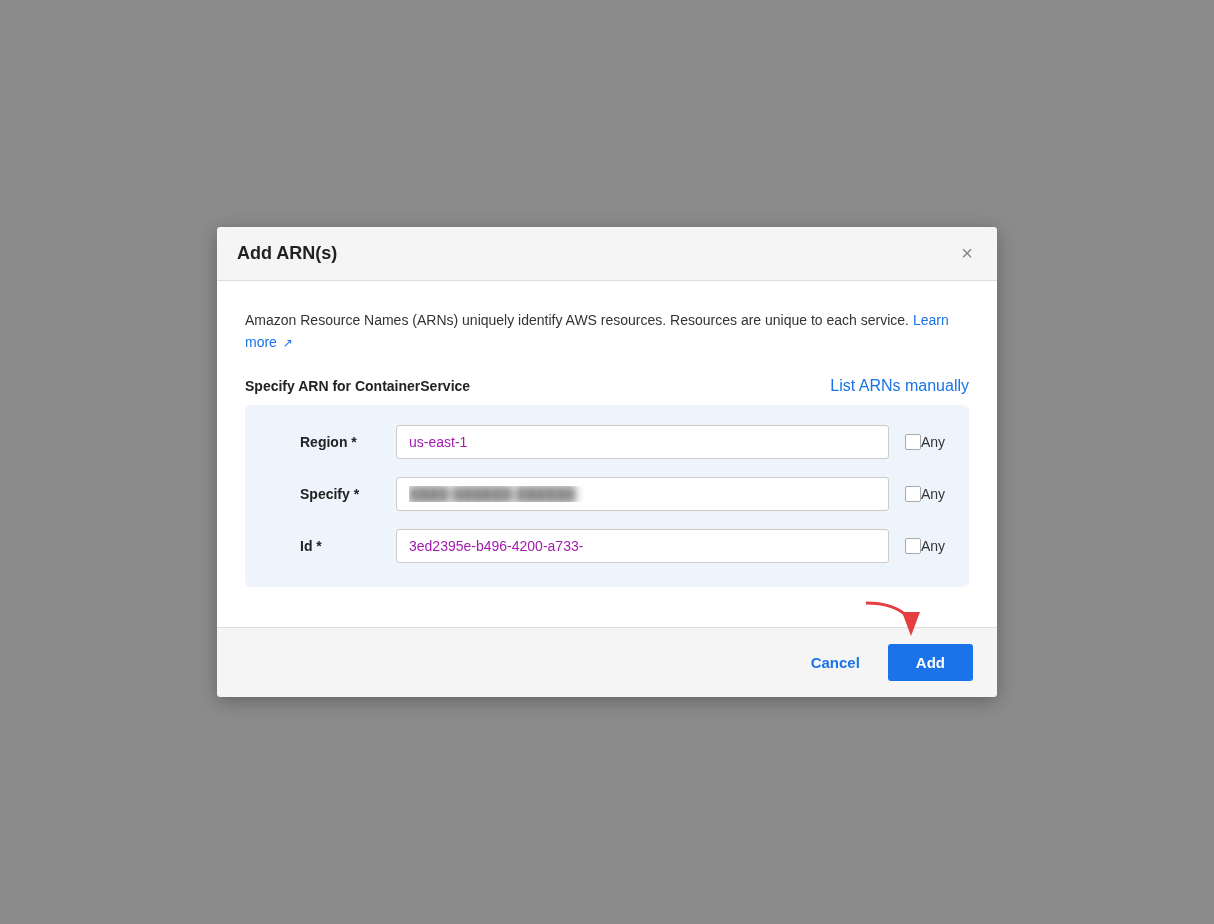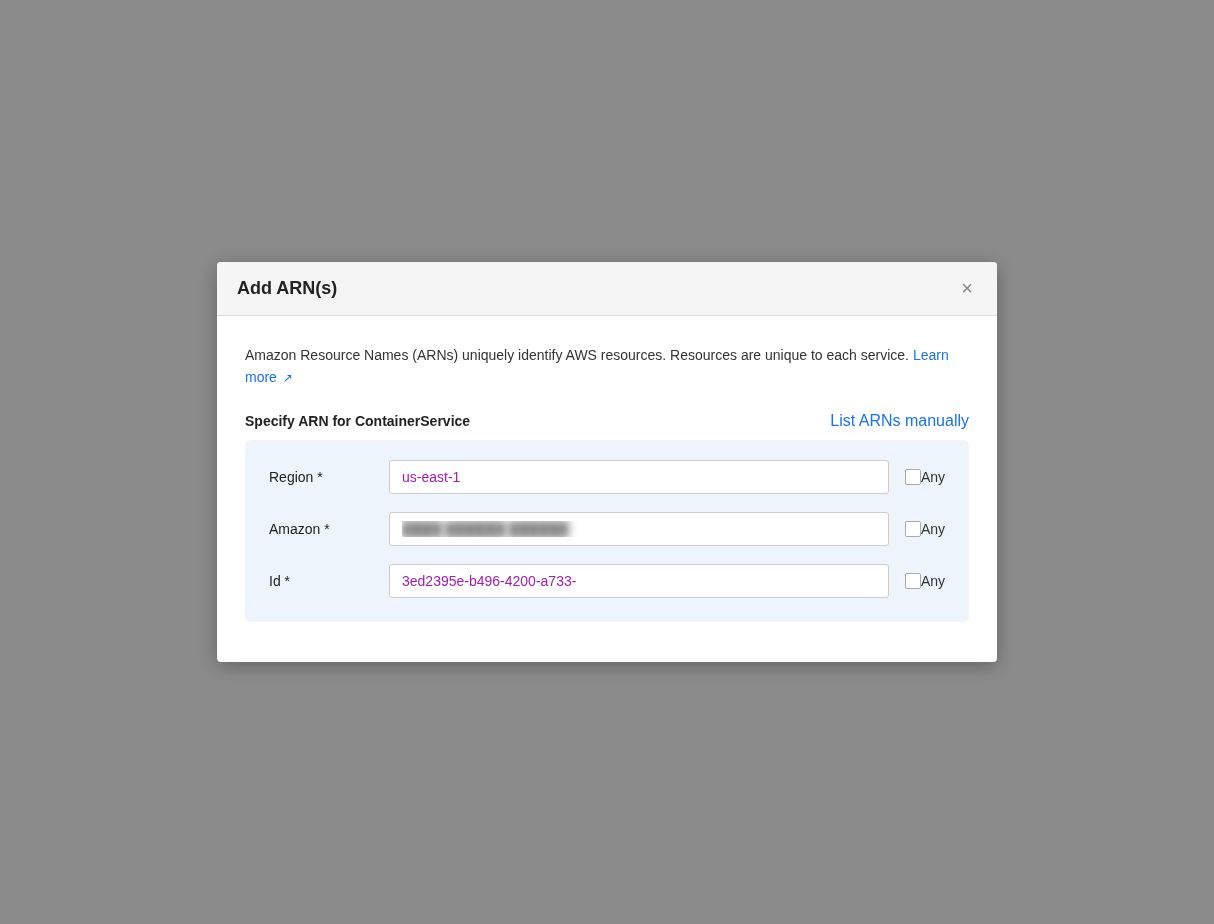--- a/index.html
+++ b/index.html
@@ -126,25 +126,26 @@
       display: flex;
       align-items: center;
       margin-bottom: 18px;
     }
 
     .field-row:last-child {
       margin-bottom: 0;
     }
 
     .field-label {
-      font-weight: 400;
-      font-size: 14px;
-      width: 120px;
+      font-weight: 700;
+      font-size: 14px;
+      width: 96px;
       flex-shrink: 0;
       color: #222;
+      margin-left: 31px;
     }
 
     .field-input {
       flex: 1;
       padding: 8px 12px;
       border: 1px solid #ccc;
       border-radius: 3px;
       background: #fff;
       font-size: 14px;
       color: #a21caf;
@@ -257,35 +258,50 @@
         <div class="field-row">
           <label class="field-label">Region *</label>
           <input type="text" class="field-input" value="us-east-1" style="">
           <div class="any-checkbox-wrapper">
             <input type="checkbox" class="any-checkbox" style="">
             <span class="any-label">Any</span>
           </div>
         </div>
 
         <div class="field-row">
-          <label class="field-label">Amazon *</label>
+          <label class="field-label">Specify *</label>
           <input type="text" class="field-input redacted-input-value" value="████ ██████ ██████" style="">
           <div class="any-checkbox-wrapper">
             <input type="checkbox" class="any-checkbox" style="">
             <span class="any-label">Any</span>
           </div>
         </div>
 
         <div class="field-row">
           <label class="field-label">Id *</label>
           <input type="text" class="field-input" value="3ed2395e-b496-4200-a733-" style="">
           <div class="any-checkbox-wrapper">
             <input type="checkbox" class="any-checkbox" style="">
             <span class="any-label">Any</span>
           </div>
         </div>
 
       </div>
     </div>
 
+    <div class="modal-footer">
+
+      <div class="red-arrow">
+        <svg width="60" height="40" viewBox="0 0 60 40">
+          <defs>
+            <marker id="arrowhead" markerWidth="8" markerHeight="8" refX="6" refY="3" orient="auto">
+              <polygon points="0 0, 8 3, 0 6" fill="#e53e3e"></polygon>
+            </marker>
+          </defs>
+          <path d="M 5 5 C 10 5, 50 5, 50 32" stroke="#e53e3e" stroke-width="3" fill="none" marker-end="url(#arrowhead)"></path>
+        </svg>
+      </div>
+      <button class="cancel-btn">Cancel</button>
+      <button class="add-btn">Add</button>
+    </div>
 
   </div>
 </div>
 
 </body></html>

